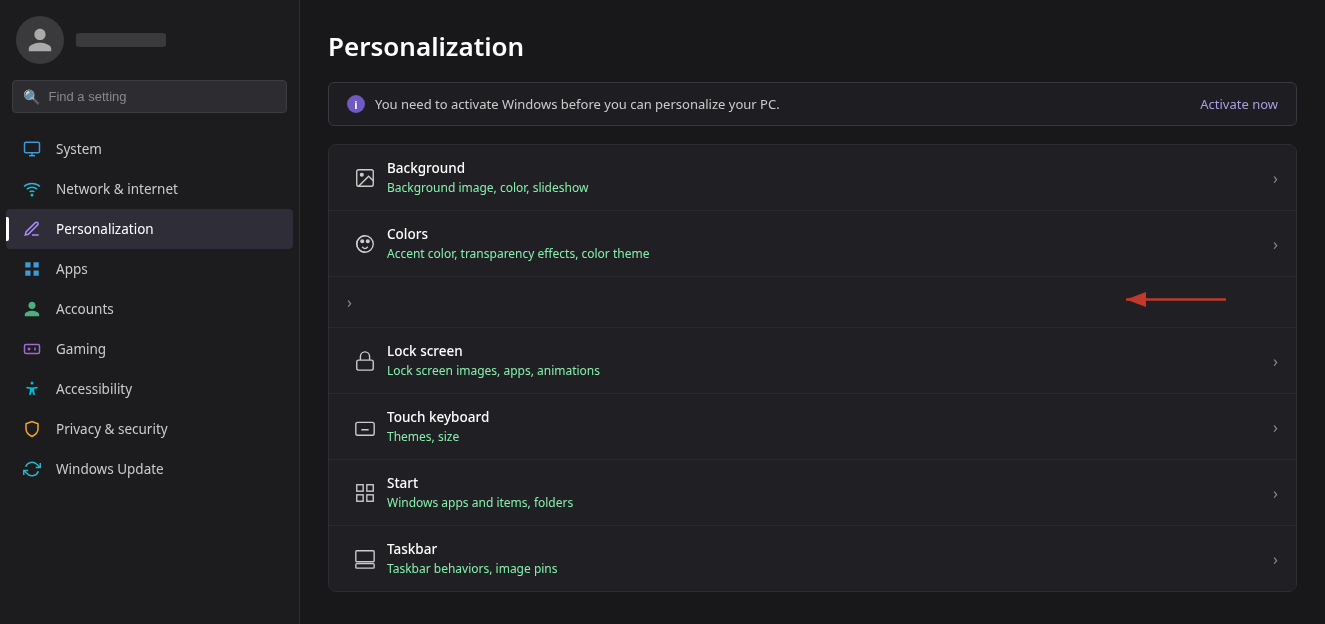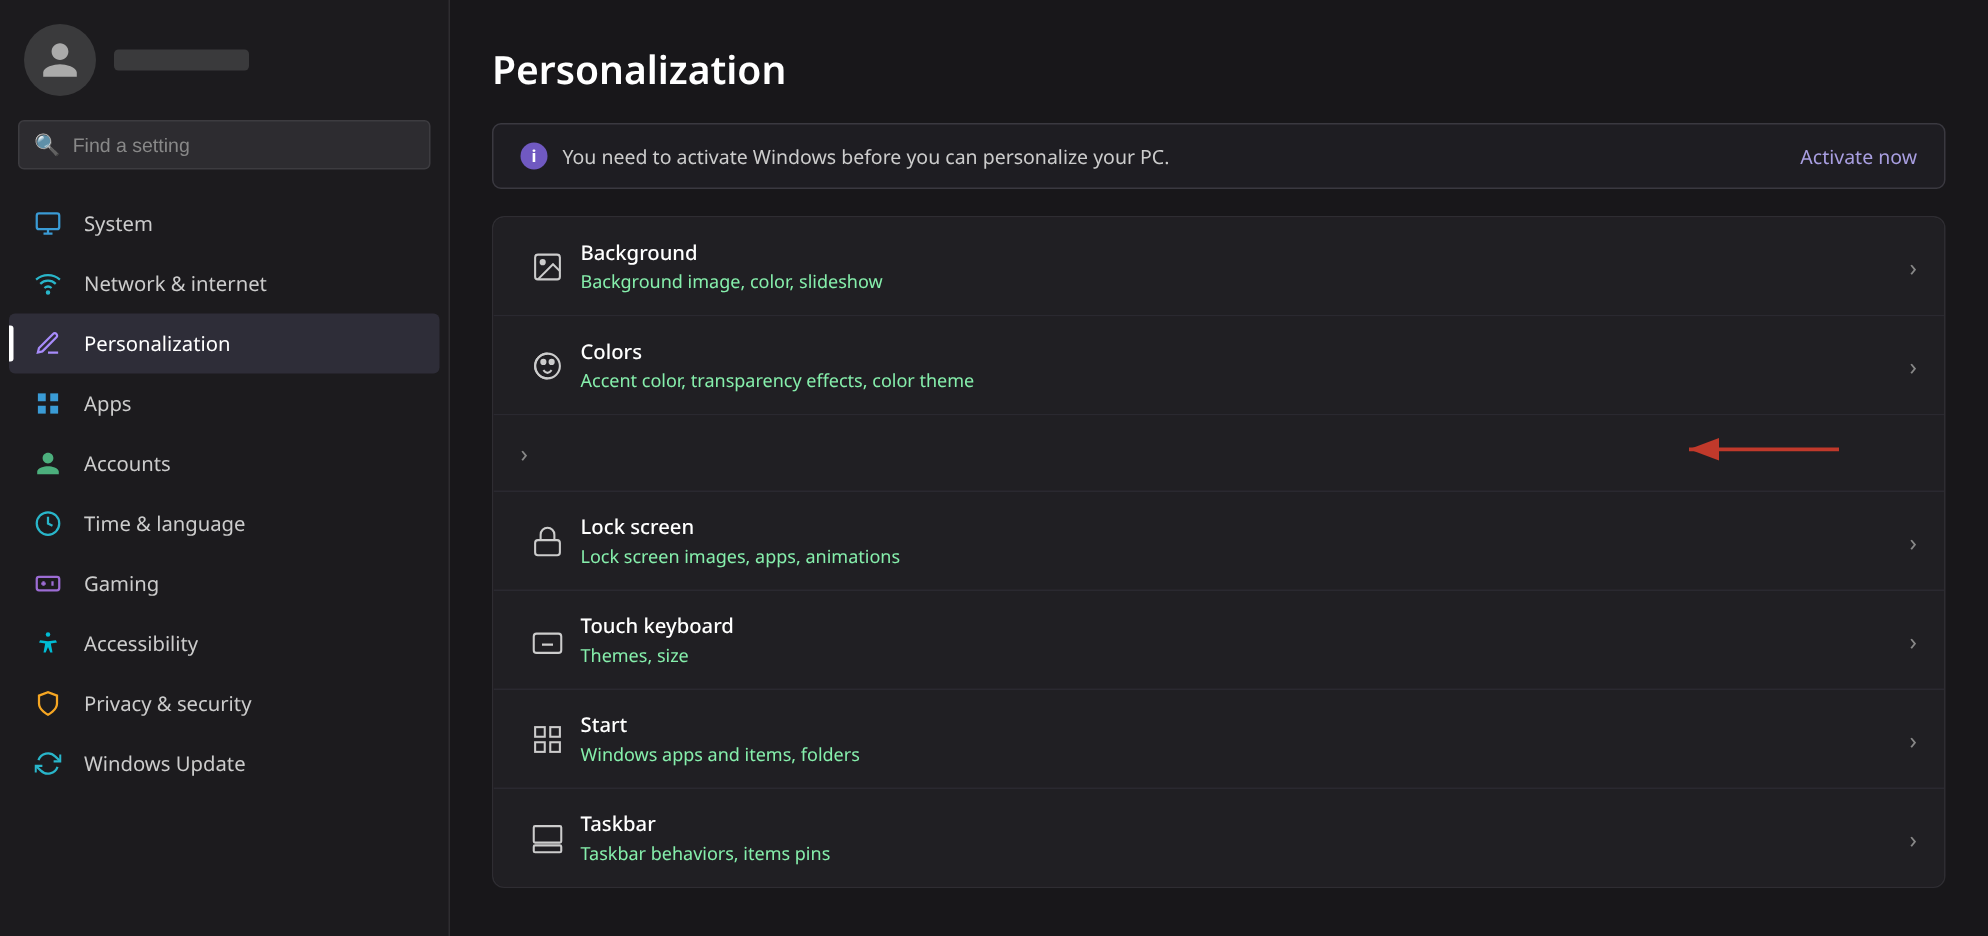--- a/index.html
+++ b/index.html
@@ -345,29 +345,20 @@
 
     <div class="nav-item">
       <div class="nav-icon icon-green">
         <svg width="18" height="18" viewBox="0 0 24 24" fill="currentColor">
             <path d="M12 12c2.7 0 4.8-2.1 4.8-4.8S14.7 2.4 12 2.4 7.2 4.5 7.2 7.2 9.3 12 12 12zm0 2.4c-3.2 0-9.6 1.6-9.6 4.8v2.4h19.2v-2.4c0-3.2-6.4-4.8-9.6-4.8z"></path>
           </svg>
       </div>
       <span>Accounts</span>
     </div>
 
-    <div class="nav-item">
-      <div class="nav-icon icon-cyan">
-        <svg width="18" height="18" viewBox="0 0 24 24" fill="none" stroke="currentColor" stroke-width="2">
-            <circle cx="12" cy="12" r="10"></circle>
-            <polyline points="12 6 12 12 16 14"></polyline>
-          </svg>
-      </div>
-      <span>Time &amp; language</span>
-    </div>
 
     <div class="nav-item">
       <div class="nav-icon icon-purple">
         <svg width="18" height="18" viewBox="0 0 24 24" fill="none" stroke="currentColor" stroke-width="2">
             <rect x="2" y="6" width="20" height="12" rx="2"></rect>
             <path d="M6 12h4M8 10v4M15 11h2M15 13h2"></path>
           </svg>
       </div>
       <span>Gaming</span>
     </div>
@@ -523,21 +514,21 @@
     <div class="settings-item">
       <div class="settings-item-left">
         <div class="settings-item-icon">
           <svg width="22" height="22" viewBox="0 0 24 24" fill="none" stroke="#ccc" stroke-width="1.5">
               <rect x="2" y="17" width="20" height="5" rx="1"></rect>
               <rect x="2" y="3" width="20" height="12" rx="1"></rect>
             </svg>
         </div>
         <div class="settings-item-text">
           <div class="settings-item-title">Taskbar</div>
-          <div class="settings-item-subtitle">Taskbar behaviors, items pins</div>
+          <div class="settings-item-subtitle">Taskbar behaviors, image pins</div>
         </div>
       </div>
       <span class="chevron-right">›</span>
     </div>
 
   </div>
 
 </main>
 
 </body></html>

